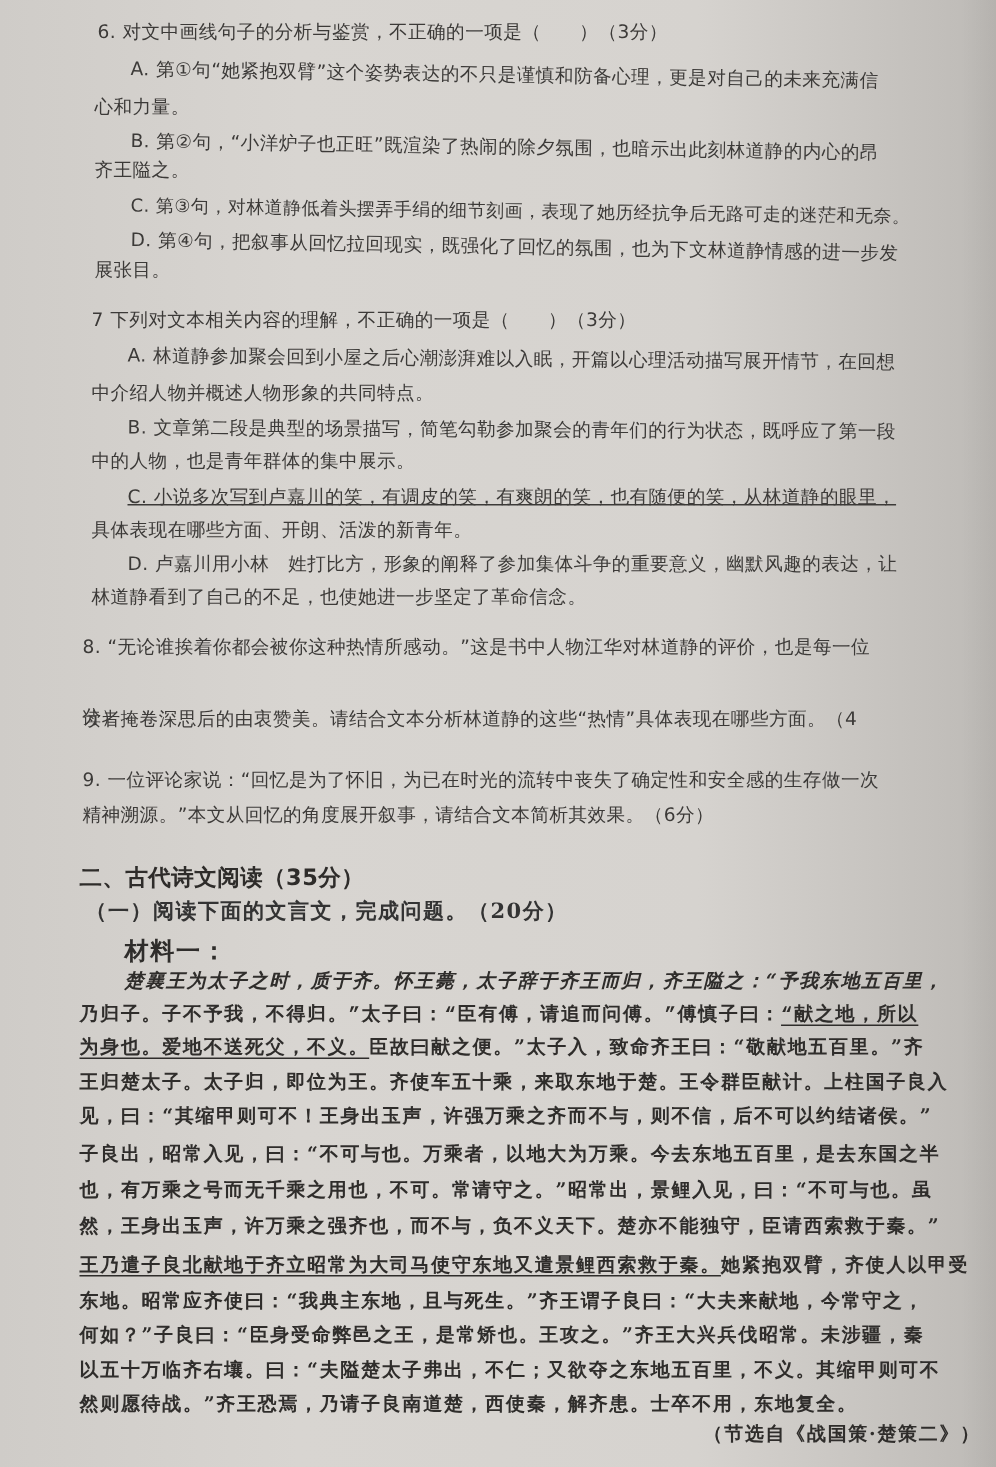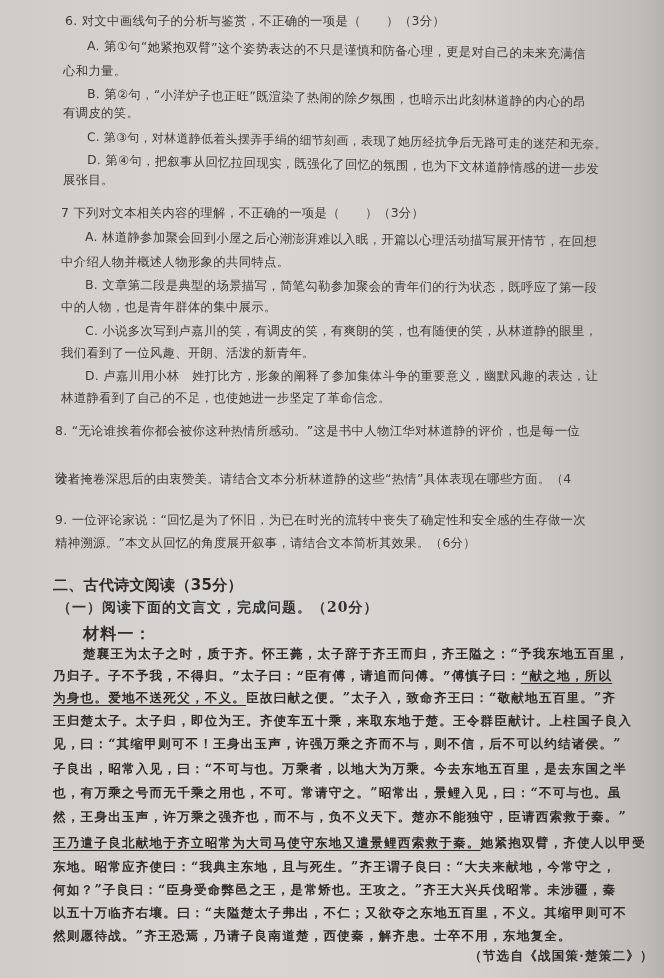--- a/index.html
+++ b/index.html
@@ -22,34 +22,34 @@
 </head>
 <body>
 
 <div class="page">
 
   <div class="q">
     <div class="line" style="left:48px;top:13px;">6. 对文中画线句子的分析与鉴赏，不正确的一项是（　　）（3分）</div>
     <div class="line" style="left:70px;top:38px;transform:rotate(0.9deg);transform-origin:left;">A. 第①句“她紧抱双臂”这个姿势表达的不只是谨慎和防备心理，更是对自己的未来充满信</div>
     <div class="line" style="left:46px;top:63px;">心和力量。</div>
     <div class="line" style="left:70px;top:86px;transform:rotate(0.9deg);transform-origin:left;">B. 第②句，“小洋炉子也正旺”既渲染了热闹的除夕氛围，也暗示出此刻林道静的内心的昂</div>
-    <div class="line" style="left:46px;top:105px;">有调皮的笑。</div>
+    <div class="line" style="left:46px;top:105px;">齐王隘之。</div>
     <div class="line" style="left:70px;top:129px;transform:rotate(0.8deg);transform-origin:left;font-size:12px;">C. 第③句，对林道静低着头摆弄手绢的细节刻画，表现了她历经抗争后无路可走的迷茫和无奈。</div>
     <div class="line" style="left:70px;top:152px;transform:rotate(1deg);transform-origin:left;">D. 第④句，把叙事从回忆拉回现实，既强化了回忆的氛围，也为下文林道静情感的进一步发</div>
     <div class="line" style="left:46px;top:172px;">展张目。</div>
   </div>
 
   <div class="q">
     <div class="line" style="left:44px;top:205px;">7 下列对文本相关内容的理解，不正确的一项是（　　）（3分）</div>
     <div class="line" style="left:68px;top:229px;transform:rotate(0.5deg);transform-origin:left;">A. 林道静参加聚会回到小屋之后心潮澎湃难以入眠，开篇以心理活动描写展开情节，在回想</div>
     <div class="line" style="left:44px;top:254px;">中介绍人物并概述人物形象的共同特点。</div>
     <div class="line" style="left:68px;top:277px;transform:rotate(0.3deg);transform-origin:left;">B. 文章第二段是典型的场景描写，简笔勾勒参加聚会的青年们的行为状态，既呼应了第一段</div>
     <div class="line" style="left:44px;top:299px;">中的人物，也是青年群体的集中展示。</div>
-    <div class="line" style="left:68px;top:323px;">C. 小说多次写到卢嘉川的笑，有调皮的笑，有爽朗的笑，也有随便的笑，从林道静的眼里，</div>
-    <div class="line" style="left:44px;top:345px;">我们看到了一位风趣、开朗、活泼的新青年。</div>
+    <div class="line" style="left:68px;top:323px;text-decoration:underline;">C. 小说多次写到卢嘉川的笑，有调皮的笑，有爽朗的笑，也有随便的笑，从林道静的眼里，</div>
+    <div class="line" style="left:44px;top:345px;">具体表现在哪些方面、开朗、活泼的新青年。</div>
     <div class="line" style="left:68px;top:368px;">D. 卢嘉川用小林　姓打比方，形象的阐释了参加集体斗争的重要意义，幽默风趣的表达，让</div>
     <div class="line" style="left:44px;top:390px;">林道静看到了自己的不足，也使她进一步坚定了革命信念。</div>
   </div>
 
   <div class="q">
     <div class="line" style="left:38px;top:423px;">8. “无论谁挨着你都会被你这种热情所感动。”这是书中人物江华对林道静的评价，也是每一位</div>
     <div class="line" style="left:38px;top:447px;margin-top:24px;">读者掩卷深思后的由衷赞美。请结合文本分析林道静的这些“热情”具体表现在哪些方面。（4</div>
     <div class="line" style="left:38px;top:470px;">分）</div>
   </div>
 
@@ -57,21 +57,21 @@
     <div class="line" style="left:38px;top:512px;">9. 一位评论家说：“回忆是为了怀旧，为已在时光的流转中丧失了确定性和安全感的生存做一次</div>
     <div class="line" style="left:38px;top:535px;">精神溯源。”本文从回忆的角度展开叙事，请结合文本简析其效果。（6分）</div>
   </div>
 
   <div class="q">
     <div class="line h2" style="left:36px;top:576px;">二、古代诗文阅读（35分）</div>
     <div class="line h3" style="left:40px;top:599px;">（一）阅读下面的文言文，完成问题。（20分）</div>
     <div class="line kai" style="left:66px;top:624px;font-size:16px;">材料一：</div>
 
     <div id="passage">
-        <div class="line kai" style="left: 66px; top: 646px;"><span>楚襄王为太子之时，质于齐。怀王薨，太子辞于齐王而归，齐王隘之：“予我东地五百里，</span></div>
+        <div class="line kai" style="left: 66px; top: 646px; font-style: italic;"><span>楚襄王为太子之时，质于齐。怀王薨，太子辞于齐王而归，齐王隘之：“予我东地五百里，</span></div>
         <div class="line kai" style="left: 36px; top: 668px; font-family: Liberation Mono, monospace;"><span>乃归子。子不予我，不得归。”太子曰：“臣有傅，请追而问傅。”傅慎子曰：</span><span class="u">“献之地，所以</span></div>
         <div class="line kai" style="left: 36px; top: 690px;"><span class="u">为身也。爱地不送死父，不义。</span><span>臣故曰献之便。”太子入，致命齐王曰：“敬献地五百里。”齐</span></div>
         <div class="line kai" style="left: 36px; top: 713px;"><span>王归楚太子。太子归，即位为王。齐使车五十乘，来取东地于楚。王令群臣献计。上柱国子良入</span></div>
         <div class="line kai" style="left: 36px; top: 736px;"><span>见，曰：“其缩甲则可不！王身出玉声，许强万乘之齐而不与，则不信，后不可以约结诸侯。”</span></div>
         <div class="line kai" style="left: 36px; top: 761px;"><span>子良出，昭常入见，曰：“不可与也。万乘者，以地大为万乘。今去东地五百里，是去东国之半</span></div>
         <div class="line kai" style="left: 36px; top: 785px;"><span>也，有万乘之号而无千乘之用也，不可。常请守之。”昭常出，景鲤入见，曰：“不可与也。虽</span></div>
         <div class="line kai" style="left: 36px; top: 809px;"><span>然，王身出玉声，许万乘之强齐也，而不与，负不义天下。楚亦不能独守，臣请西索救于秦。”</span></div>
         <div class="line kai" style="left: 36px; top: 835px;"><span class="u">王乃遣子良北献地于齐立昭常为大司马使守东地又遣景鲤西索救于秦。</span><span>她紧抱双臂，齐使人以甲受</span></div>
         <div class="line kai" style="left: 36px; top: 859px;"><span>东地。昭常应齐使曰：“我典主东地，且与死生。”齐王谓子良曰：“大夫来献地，今常守之，</span></div>
         <div class="line kai" style="left: 36px; top: 882px;"><span>何如？”子良曰：“臣身受命弊邑之王，是常矫也。王攻之。”齐王大兴兵伐昭常。未涉疆，秦</span></div>

